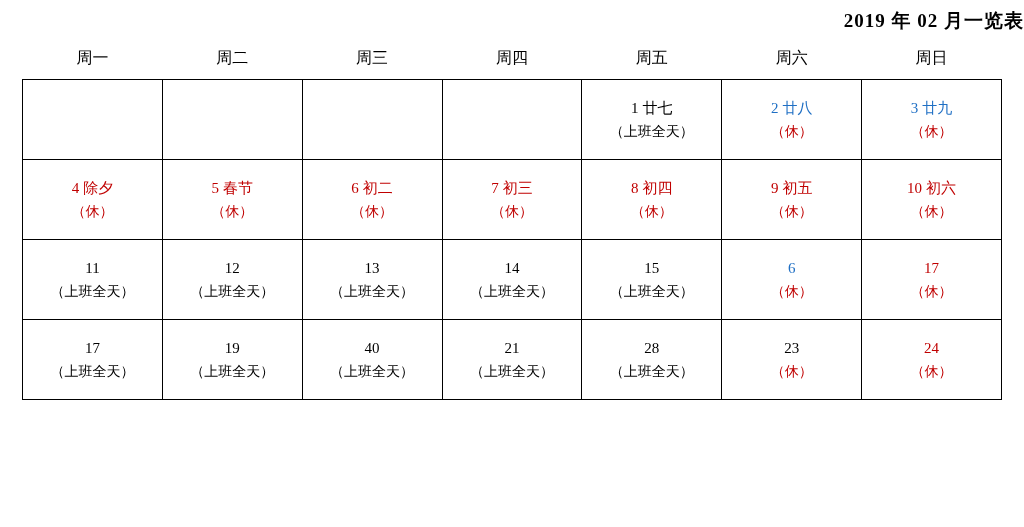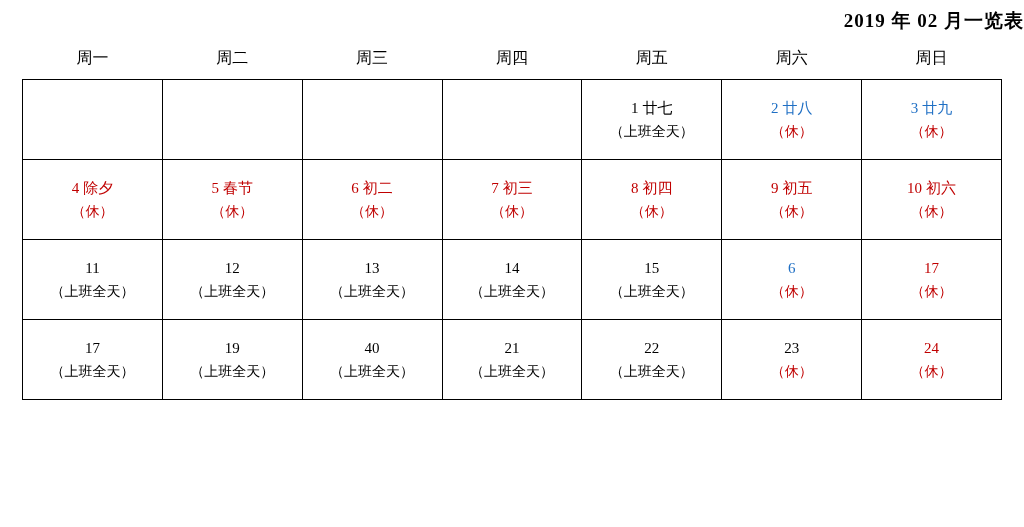--- a/index.html
+++ b/index.html
@@ -180,21 +180,21 @@
             </td>
             <td>
               <div class="daynum c-black">40</div>
               <div class="note c-black">（上班全天）</div>
             </td>
             <td>
               <div class="daynum c-black">21</div>
               <div class="note c-black">（上班全天）</div>
             </td>
             <td>
-              <div class="daynum c-black">22</div>
+              <div class="daynum c-black">28</div>
               <div class="note c-black">（上班全天）</div>
             </td>
             <td>
               <div class="daynum c-black">23</div>
               <div class="note c-red">（休）</div>
             </td>
             <td>
               <div class="daynum c-red">24</div>
               <div class="note c-red">（休）</div>
             </td>

